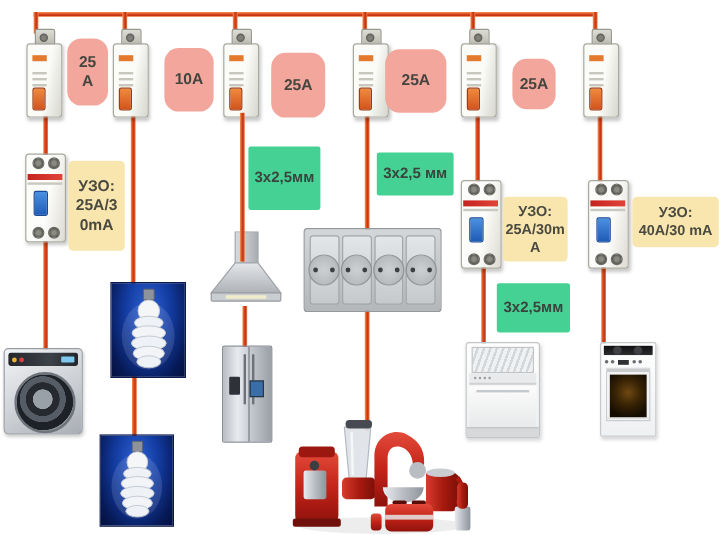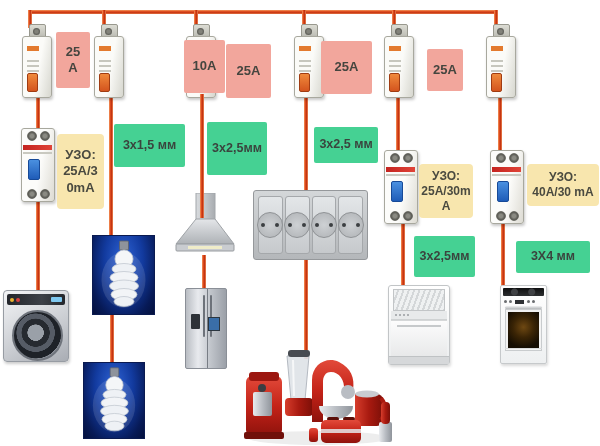--- a/index.html
+++ b/index.html
@@ -11,21 +11,21 @@
   .wh{position:absolute;height:4px;z-index:2;
       background:linear-gradient(to bottom,#f4995f,#dd4b1e 40%,#c23312 75%,#ef8a55);}
   .wv{position:absolute;width:4px;z-index:2;
       background:linear-gradient(to right,#f4995f,#dd4b1e 35%,#c23312 65%,#ef8a55);}
   .wv.front{z-index:4;}
   
   .plabel,.glabel,.ylabel{
     position:absolute;z-index:5;display:flex;align-items:center;justify-content:center;
     text-align:center;white-space:pre-line;line-height:1.25;color:#45453f;
   }
-  .plabel{background:#f2a69c;font-weight:600;font-size:13px;border-radius:2px;}
+  .plabel{background:#f2a69c;font-weight:600;font-size:13px;border-radius:12px;}
   .plabel.bold{font-weight:700;}
   .glabel{background:#45d193;font-weight:600;font-size:12.5px;border-radius:2px;color:#3a443e;}
   .ylabel{background:#f8e6ae;font-weight:600;font-size:12px;border-radius:4px;color:#4a4a40;}
   
   .breaker{position:absolute;width:30px;height:72px;z-index:3;}
   .br-term{position:absolute;left:7px;top:0;width:15px;height:14px;
     background:linear-gradient(#dcdcd4,#b7b7ae);border:1px solid #98988e;border-radius:2px;}
   .br-screw{position:absolute;left:3px;top:3px;width:7px;height:7px;border-radius:50%;
     background:radial-gradient(#818179 30%,#3c3c38);}
   .br-body{position:absolute;left:0;top:12px;width:28px;height:60px;
@@ -220,30 +220,28 @@
           <i></i>
           <i></i>
           <i></i>
         </div>
       <div class="br-toggle"></div>
     </div>
   </div>
 
   <div class="plabel" style="left:56px;top:32px;width:34px;height:56px;">25
 А</div>
-  <div class="plabel" style="left:137px;top:40px;width:41px;height:53px;margin-left:47px;">10А</div>
+  <div class="plabel" style="left:137px;top:40px;width:41px;height:53px;">10А</div>
   <div class="plabel" style="left:226px;top:44px;width:45px;height:54px;">25А</div>
   <div class="plabel" style="left:321px;top:41px;width:51px;height:53px;">25А</div>
   <div class="plabel bold" style="left:427px;top:49px;width:36px;height:42px;">25А</div>
 
-  <div class="glabel" style="left:114px;top:124px;width:71px;height:43px;">3х1,5 мм</div>
   <div class="glabel" style="left:207px;top:122px;width:60px;height:53px;">3х2,5мм</div>
   <div class="glabel" style="left:314px;top:127px;width:64px;height:36px;">3х2,5 мм</div>
   <div class="glabel" style="left:414px;top:236px;width:61px;height:41px;">3х2,5мм</div>
-  <div class="glabel" style="left:516px;top:241px;width:74px;height:32px;">3Х4 мм</div>
 
   <div class="rcd" style="left:21px;top:128px;">
     <div class="rcd-body"></div>
     <div class="rcd-band"></div>
     <div class="rcd-line"></div>
     <div class="rcd-terms top">
         <span class="rcd-screw"></span>
         <span class="rcd-screw"></span>
       </div>
     <div class="rcd-toggle"></div>

